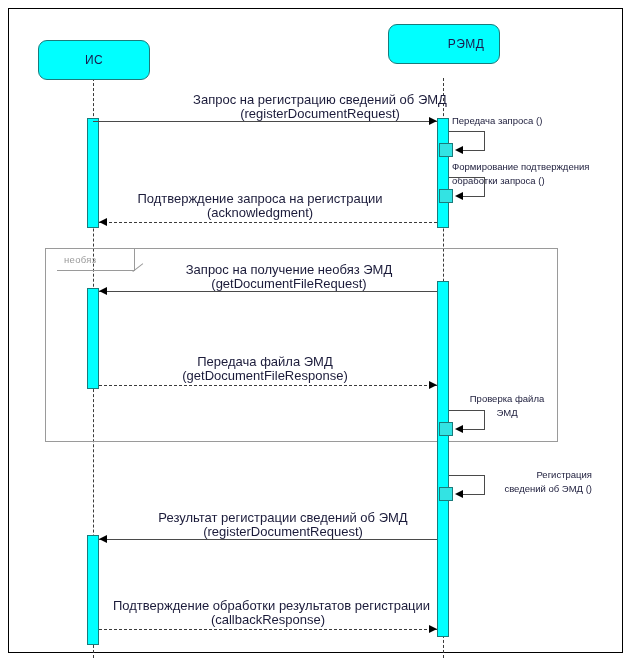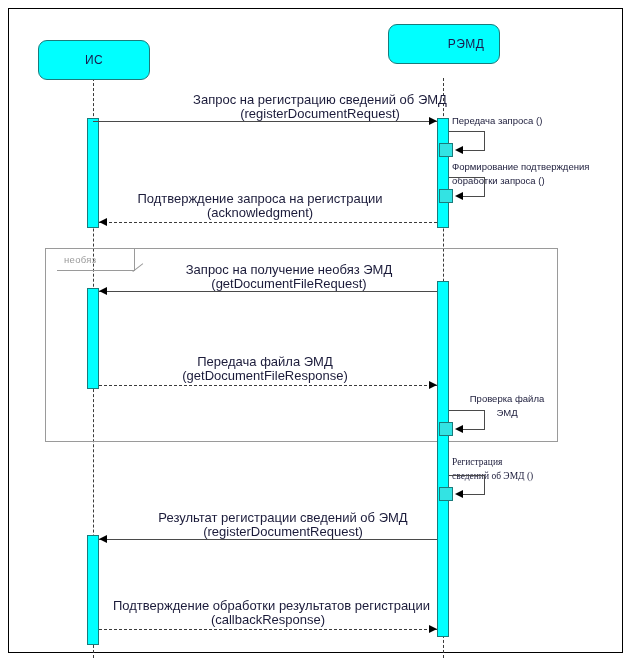--- a/index.html
+++ b/index.html
@@ -247,21 +247,21 @@
     <div>Проверка файла</div>
     <div>ЭМД</div>
   </div>
   <div class="selfarrow-path" style="left:449px; top:410px; width:36px; height:20px;">
     <span class="top" style="left:0px; top:0px; width:36px;"></span>
     <span class="right" style="left:35px; top:0px; height:19px;"></span>
     <span class="bottom" style="left:11px; top:19px; width:25px;"></span>
   </div>
   <div class="arrow-left" style="left:455px; top:425px;"></div>
 
-  <div class="op-label" style="left:452px; top:455px; width:140px; text-align:left;font-family:Liberation Serif, serif;">
+  <div class="op-label" style="left:452px; top:468px; width:140px; text-align:right;">
     <div>Регистрация</div>
     <div>сведений об ЭМД ()</div>
   </div>
   <div class="selfarrow-path" style="left:449px; top:475px; width:36px; height:20px;">
     <span class="top" style="left:0px; top:0px; width:36px;"></span>
     <span class="right" style="left:35px; top:0px; height:19px;"></span>
     <span class="bottom" style="left:11px; top:19px; width:25px;"></span>
   </div>
   <div class="arrow-left" style="left:455px; top:490px;"></div>
 

